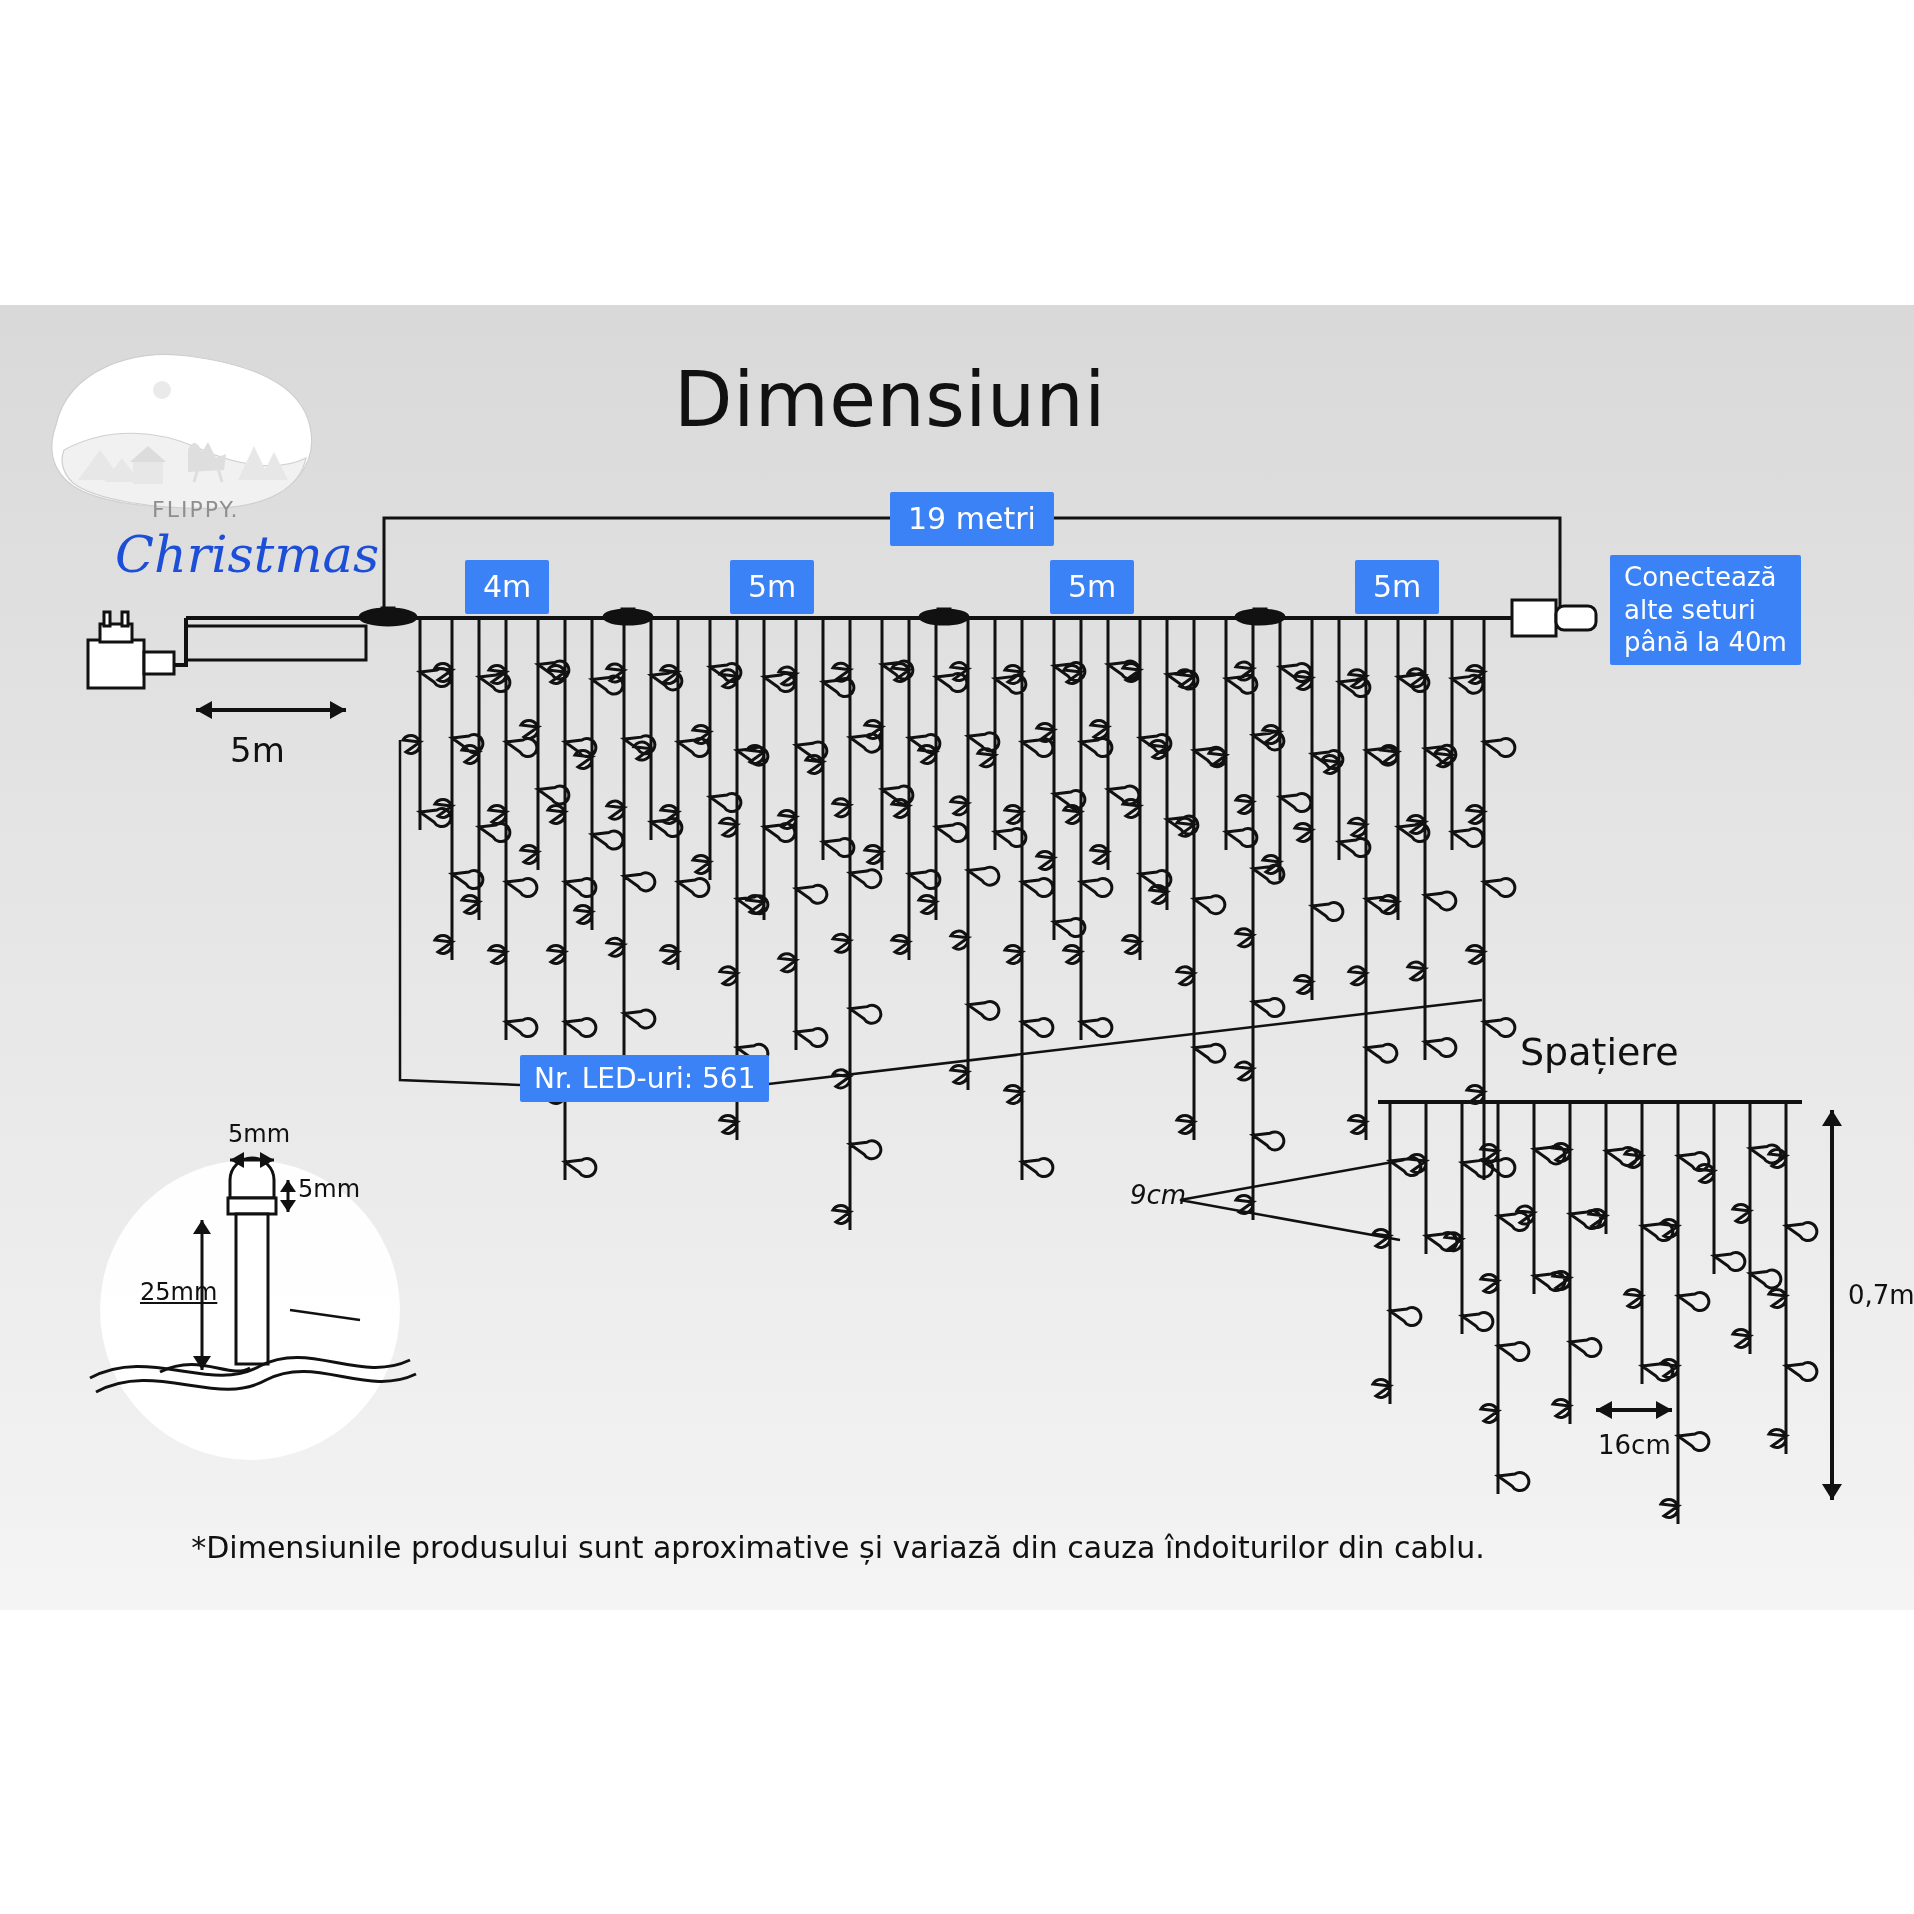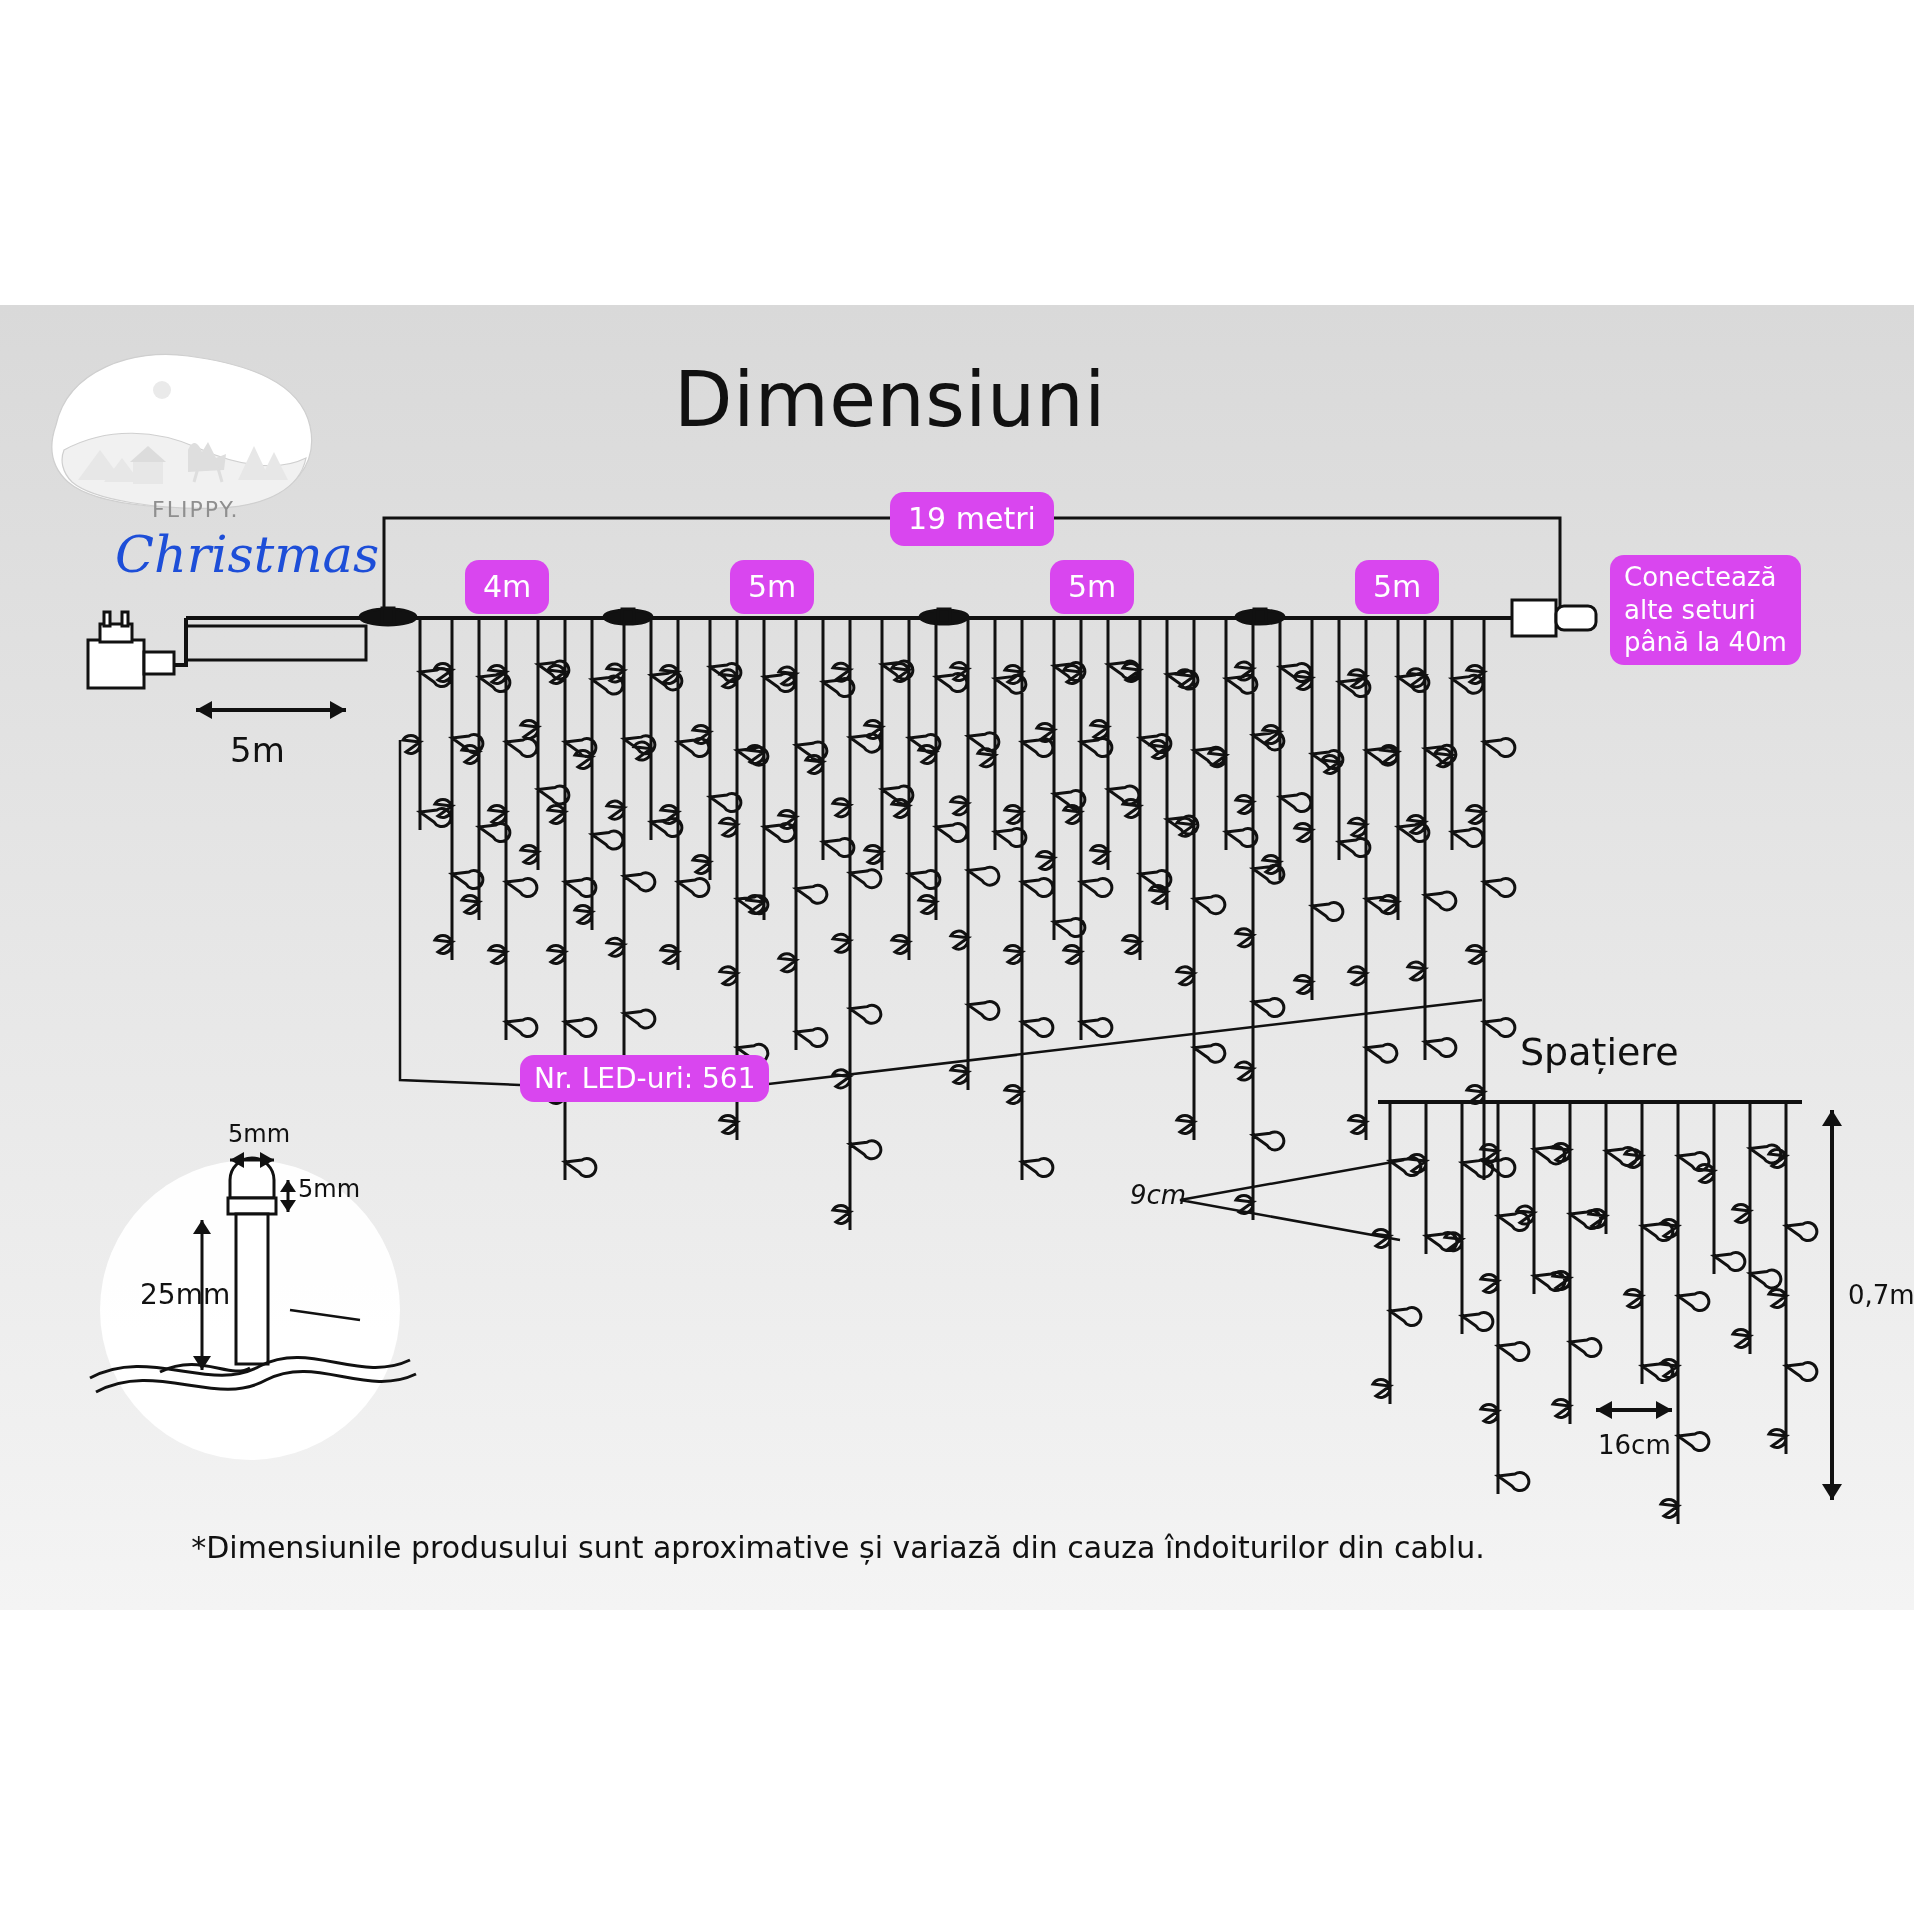--- a/index.html
+++ b/index.html
@@ -17,23 +17,23 @@
     background:linear-gradient(180deg,#d9d9d9 0%, #e4e4e4 40%, #ededed 75%, #f4f4f4 100%);
   }
 
   .title{
     position:absolute;left:0;top:355px;width:1780px;text-align:center;
     font-size:76px;color:#111;letter-spacing:0.5px;
   }
 
   
   .tag{
-    position:absolute;background:#d946ef;color:#fff;
+    position:absolute;background:#3b82f6;color:#fff;
     font-size:26px;line-height:1.25;
-    padding:6px 14px;border-radius:14px;white-space:pre;
+    padding:6px 14px;border-radius:2px;white-space:pre;
   }
   .tag.big{font-size:30px;padding:8px 18px;}
 
   .plain{
     position:absolute;color:#111;font-size:28px;white-space:pre;
   }
 
   .heading{
     position:absolute;color:#111;font-size:38px;white-space:pre;
   }
@@ -206,21 +206,21 @@
   <div class="tag" style="left:1610px;top:555px;">Conectează
 alte seturi
 până la 40m</div>
 
   <div class="plain" style="left:230px;top:730px;font-size:34px;">5m</div>
 
   <div class="tag" style="left:520px;top:1055px;font-size:28px;">Nr. LED-uri: 561</div>
 
   <div class="plain" style="left:228px;top:1120px;font-size:24px;">5mm</div>
   <div class="plain" style="left:298px;top:1175px;font-size:24px;">5mm</div>
-  <div class="plain" style="left:140px;top:1278px;font-size:28px;">25mm</div>
+  <div class="plain" style="left:140px;top:1278px;font-size:24px;text-decoration:underline;">25mm</div>
 
   <div class="heading" style="left:1520px;top:1030px;">Spațiere</div>
   <div class="plain" style="left:1130px;top:1180px;font-size:26px;font-style:italic;">9cm</div>
   <div class="plain" style="left:1598px;top:1430px;font-size:26px;">16cm</div>
   <div class="plain" style="left:1848px;top:1280px;font-size:26px;">0,7m</div>
 
   <div class="footnote">*Dimensiunile produsului sunt aproximative și variază din cauza îndoiturilor din cablu.</div>
 </div>
 
 </body></html>

